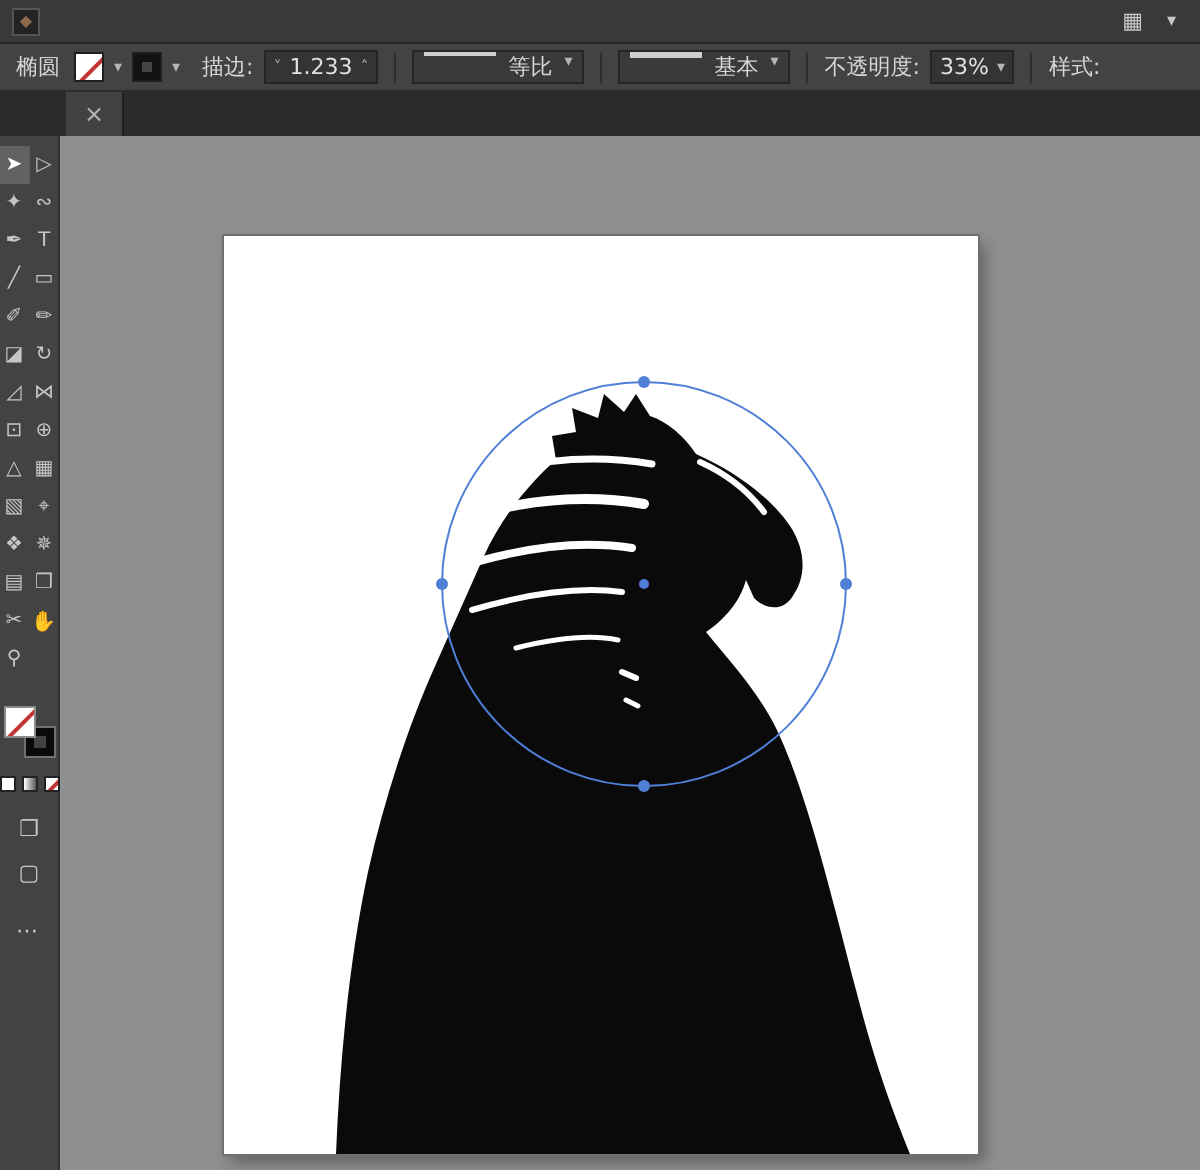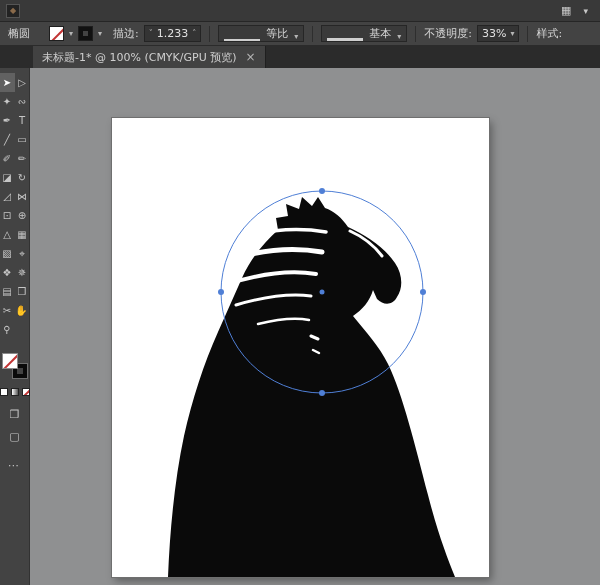--- a/index.html
+++ b/index.html
@@ -23,21 +23,21 @@
   .sep{width:1px;height:16px;background:#2e2e2e;margin:0 3px;flex:none;}
   .swatch{width:15px;height:15px;border:1px solid #1e1e1e;background:#fff;position:relative;flex:none;overflow:hidden;}
   .swatch.none::after{content:"";position:absolute;left:-3px;top:6px;width:24px;height:2px;
     background:#c23434;transform:rotate(-45deg);}
   .swatch.stroke{background:#111;}
   .swatch.stroke::after{content:"";position:absolute;left:4px;top:4px;width:5px;height:5px;background:#434343;}
   .caret{font-size:8px;color:#b5b5b5;}
   .field{background:#343434;border:1px solid #242424;height:17px;display:flex;align-items:center;
     padding:0 4px;gap:4px;color:#e0e0e0;}
   .spin{font-size:8px;color:#a8a8a8;}
-  .combo{background:#3a3a3a;border:1px solid #262626;height:17px;display:flex;align-items:flex-end;
+  .combo{background:#3a3a3a;border:1px solid #262626;height:17px;display:flex;align-items:flex-start;
     padding:0 5px;gap:6px;}
   .line-sample{width:36px;height:2px;background:#cfcfcf;flex:none;}
   .line-sample.thick{height:3px;}
 
   
   .tabbar{position:absolute;top:46px;left:0;right:0;height:22px;background:#2b2b2b;display:flex;align-items:stretch;}
   .tab{margin-left:33px;background:#424242;color:#cfcfcf;font-size:11px;display:flex;align-items:center;
     padding:0 9px;gap:9px;border-right:1px solid #1f1f1f;}
   .tab-close{color:#b5b5b5;font-size:12px;line-height:1;}
 
@@ -74,21 +74,21 @@
 
 <div class="menubar">
   <div class="app-icon">◆</div>
   <div class="menubar-right">
     <span class="wsp">▦</span>
     <span class="chev">▾</span>
   </div>
 </div>
 
 <div class="optionsbar">
-  <span class="opt-label" style="margin-right:14px;">椭圆</span>
+  <span class="opt-label" style="margin-right:2px;">椭圆</span>
 
   <span class="swatch none"></span>
   <span class="caret">▾</span>
   <span class="swatch stroke"></span>
   <span class="caret">▾</span>
 
   <span class="opt-label" style="margin-left:6px;">描边:</span>
   <span class="field">
     <span class="spin">˅</span>
     <span>1.233</span>
@@ -119,21 +119,20 @@
     <span class="caret">▾</span>
   </span>
 
   <span class="sep"></span>
 
   <span class="opt-label">样式:</span>
 </div>
 
 <div class="tabbar">
   <div class="tab">
-    <span>未标题-1* @ 100% (CMYK/GPU 预览)</span>
     <span class="tab-close">×</span>
   </div>
 </div>
 
 <div class="toolbar">
   <div class="tools">
 
   <div class="tool selected">
         <span>➤</span>
       </div>

